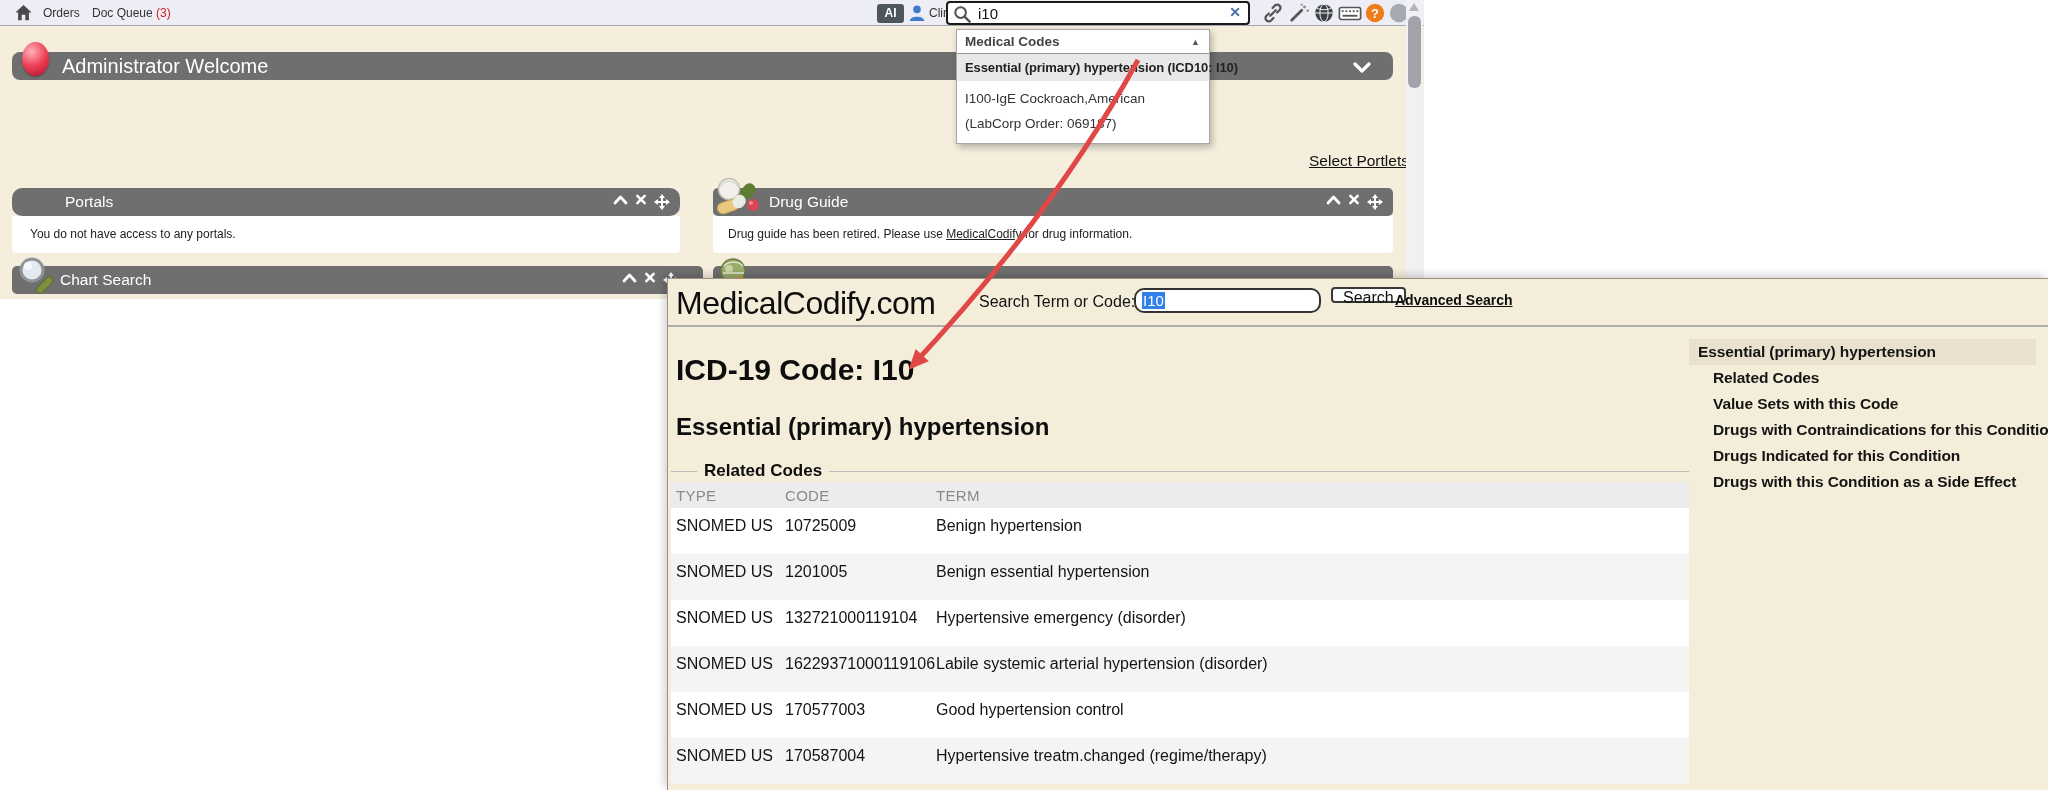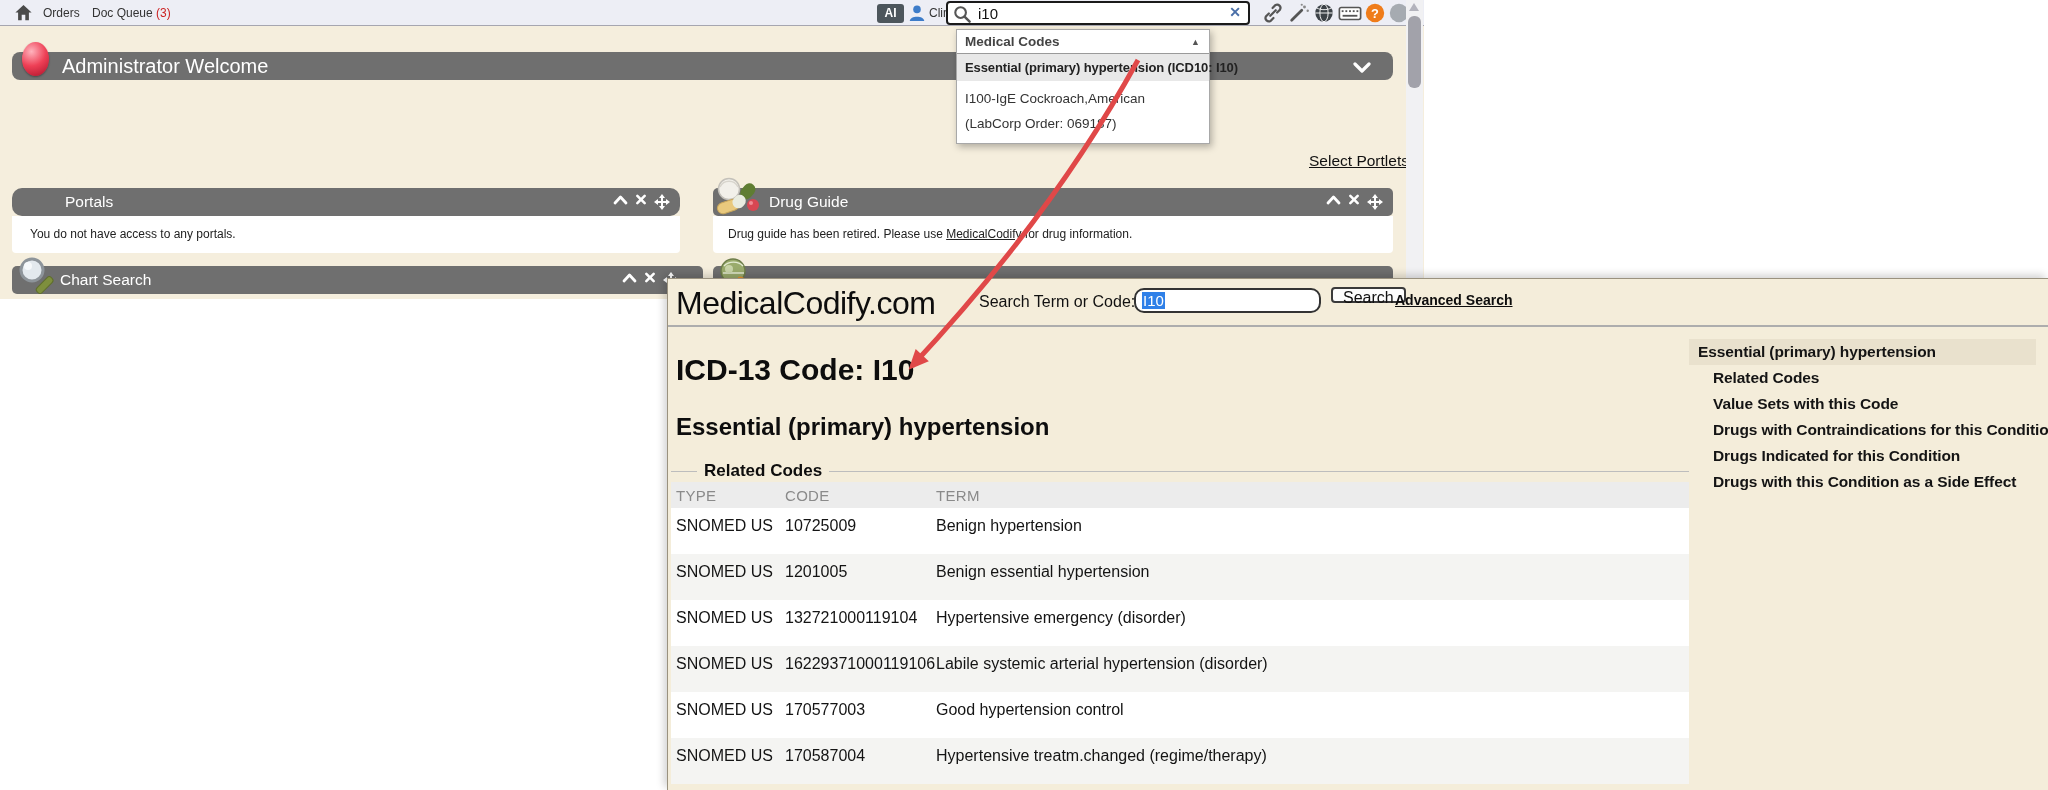--- a/index.html
+++ b/index.html
@@ -316,21 +316,21 @@
 
   <div id="codify">
     <div id="cod-top">
       <span id="cod-logo">MedicalCodify.com</span>
       <span id="cod-label">Search Term or Code:</span>
       <div id="cod-input"><span class="sel">I10</span></div>
       <button id="cod-search-btn">Search</button>
       <span id="cod-adv">Advanced Search</span>
     </div>
 
-    <div id="cod-h1">ICD-13 Code: I10</div>
+    <div id="cod-h1">ICD-19 Code: I10</div>
     <div id="cod-h2">Essential (primary) hypertension</div>
 
     <div id="fieldset">
       <div id="fs-legend">
         <span class="ln1"></span>
         <span class="cap">Related Codes</span>
         <span class="ln2"></span>
       </div>
     </div>
 

